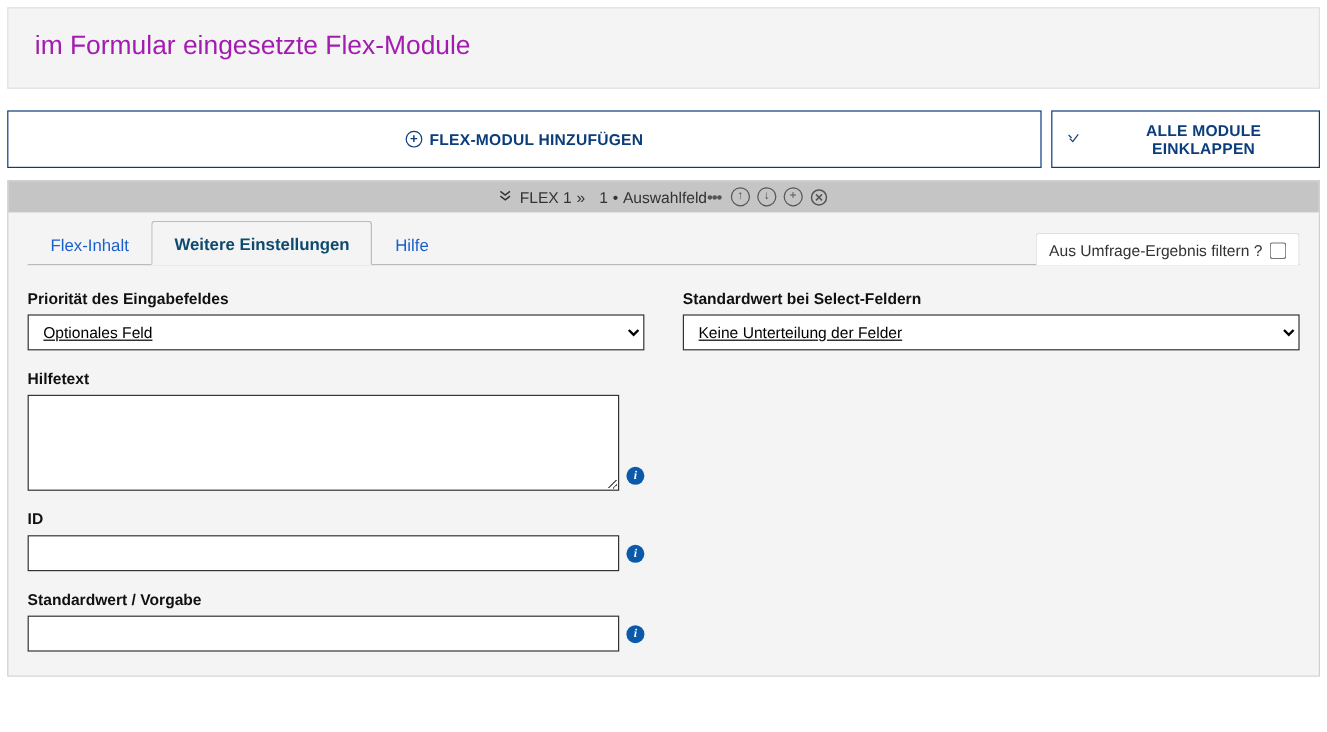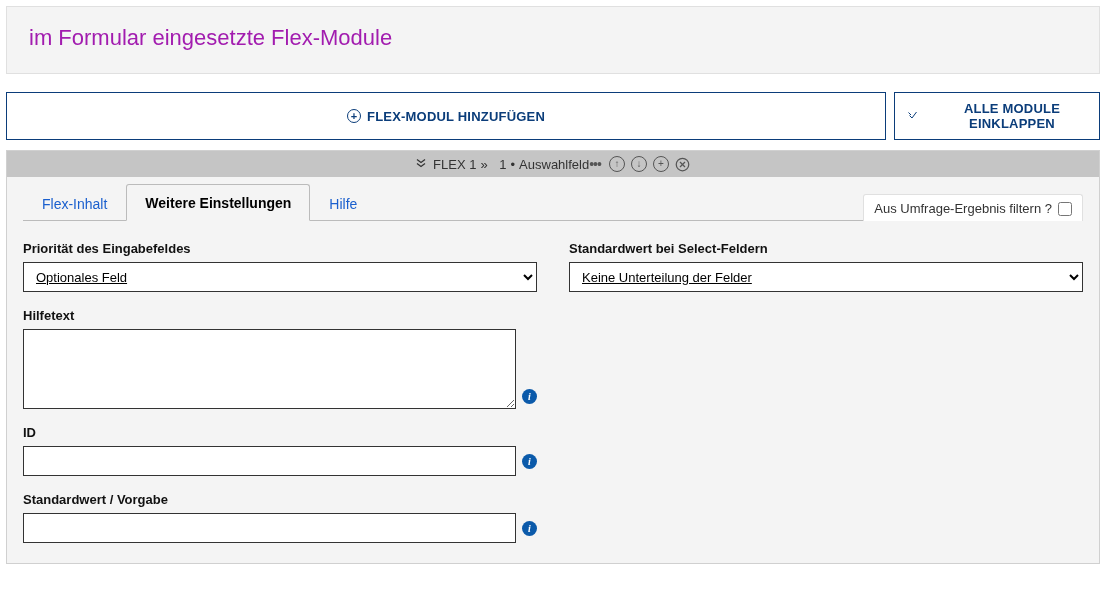--- a/index.html
+++ b/index.html
@@ -34,21 +34,21 @@
       font-weight: 600;
       padding: 8px 12px;
       cursor: pointer;
       display: flex;
       align-items: center;
       justify-content: center;
       gap: 6px;
       letter-spacing: 0.2px;
     }
     .btn-add { flex: 1; }
-    .btn-collapse { width: 206px; gap: 18px; }
+    .btn-collapse { width: 224px; gap: 18px; }
     .plus-circle {
       width: 14px; height: 14px;
       border: 1.5px solid #0b3d7a;
       border-radius: 50%;
       display: inline-flex;
       align-items: center;
       justify-content: center;
       font-size: 11px;
       line-height: 1;
       font-weight: 700;
@@ -126,21 +126,21 @@
       padding: 10px 18px 9px;
       font-size: 14px;
       color: #1a5fce;
       cursor: pointer;
       border: 1px solid transparent;
       border-bottom: none;
       position: relative;
       top: 1px;
     }
     .tab.active {
-      color: #000000;
+      color: #0c4a6e;
       font-weight: 700;
       background: #f4f4f4;
       border: 1px solid #bbb;
       border-bottom: 1px solid #f4f4f4;
       border-radius: 3px 3px 0 0;
     }
     .filter-box {
       margin-left: auto;
       background: #fff;
       border: 1px solid #e0e0e0;

